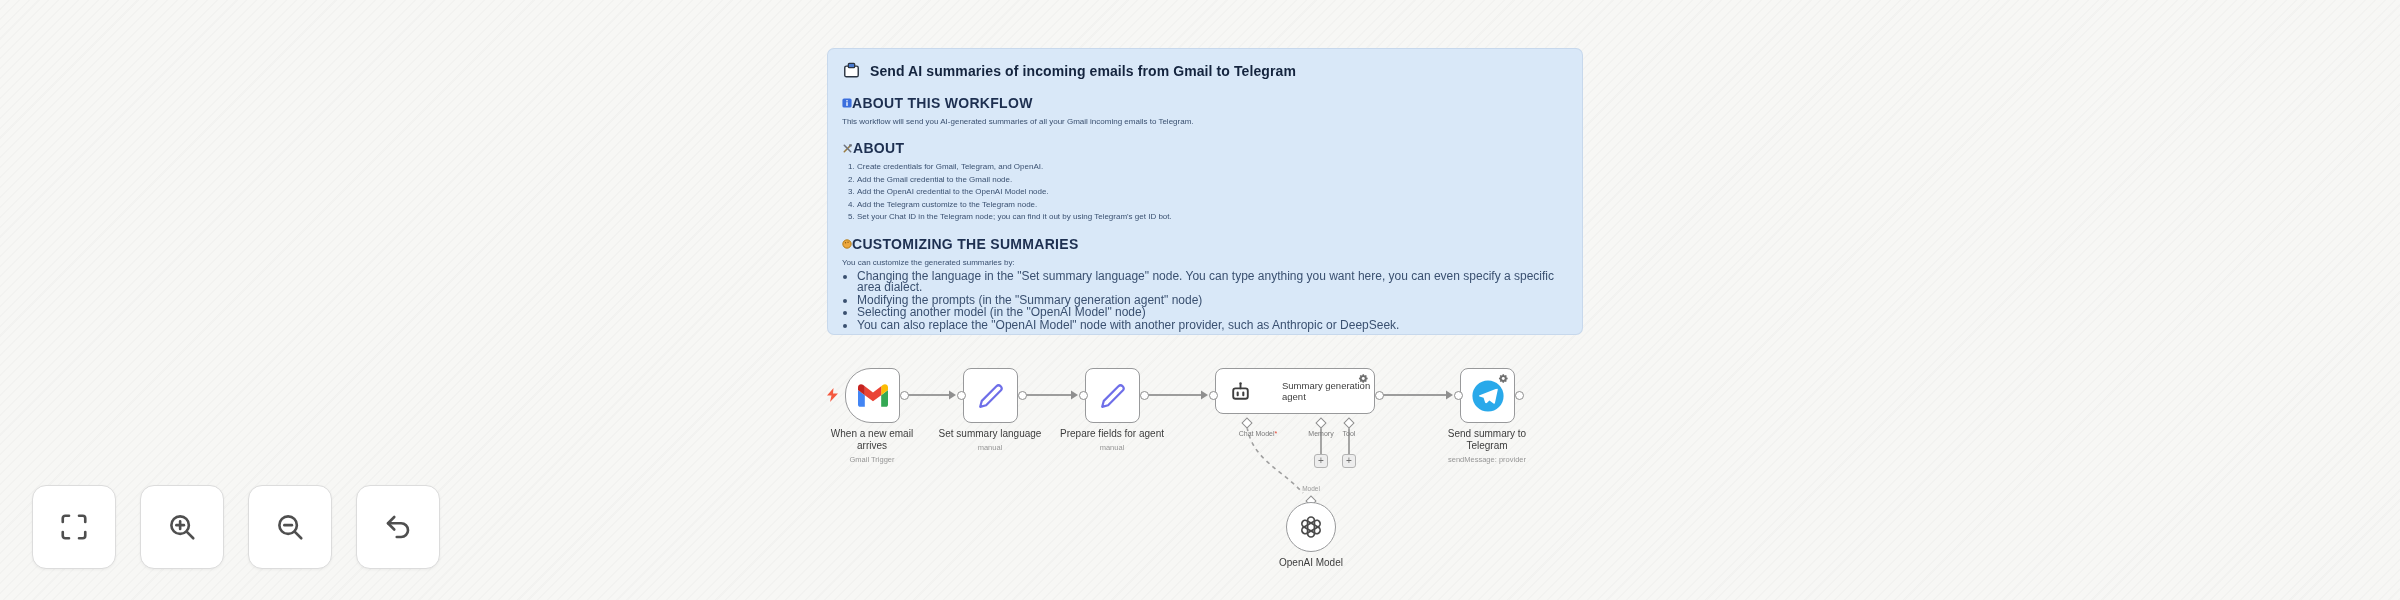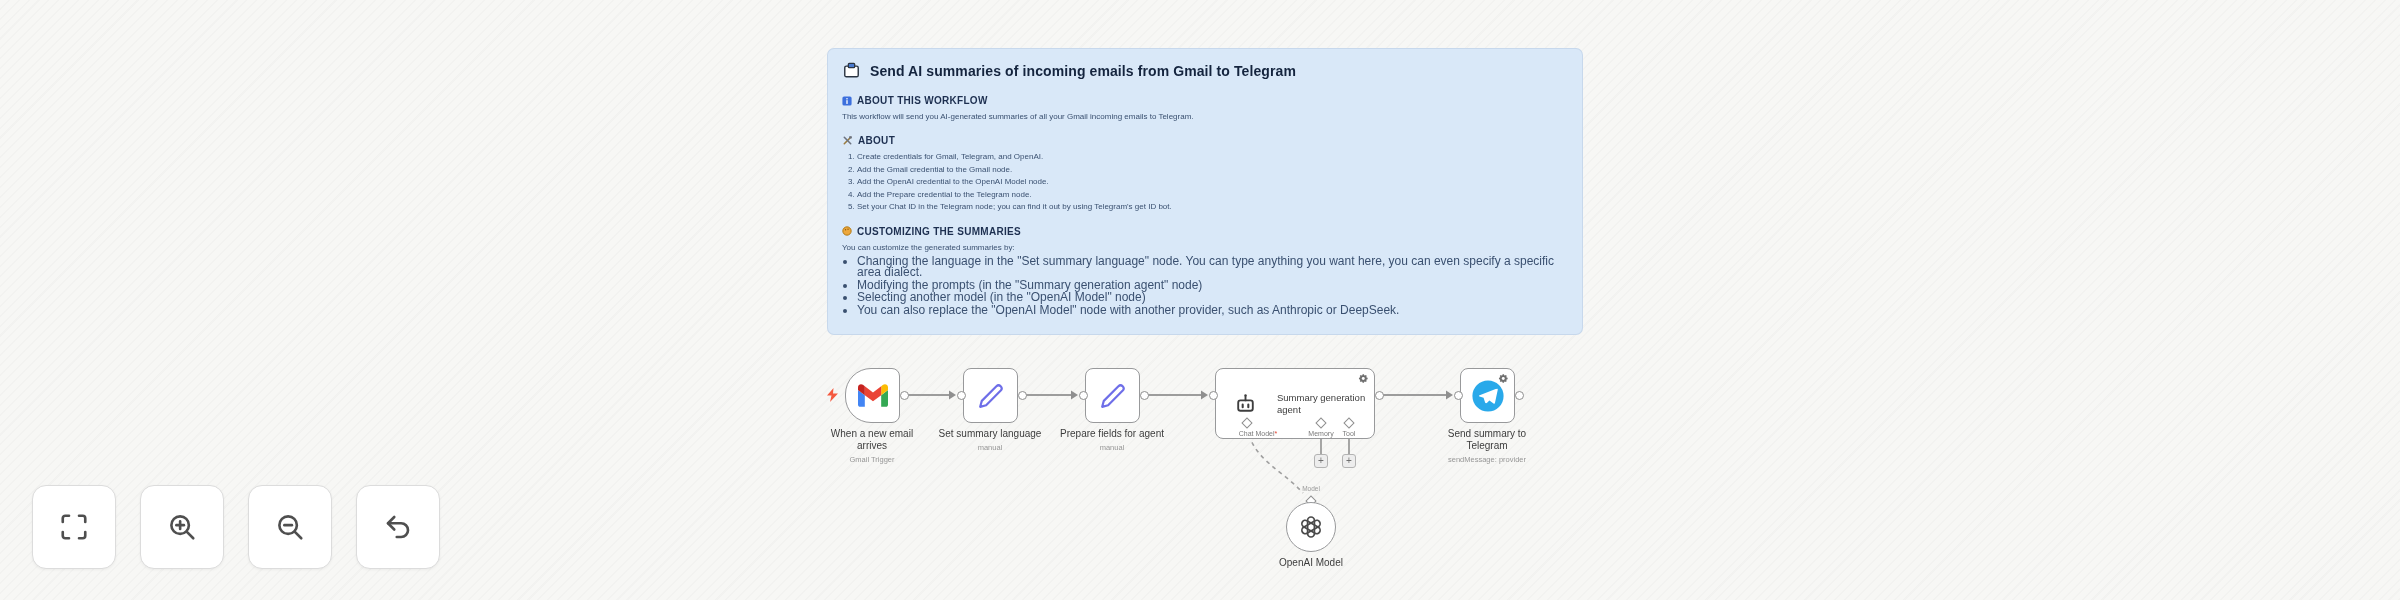--- a/index.html
+++ b/index.html
@@ -7,21 +7,21 @@
   body{font-family:"Liberation Sans","DejaVu Sans",sans-serif;}
   .canvas{position:relative;width:2400px;height:600px;overflow:hidden;background:#f7f7f5;
     background-image:repeating-linear-gradient(315deg, rgba(130,130,130,.04) 0 1.5px, transparent 1.5px 7px);}
   svg{display:block;}
 
   
   .sticky{position:absolute;left:827px;top:48px;width:756px;height:287px;background:#d9e8f8;
     border:1px solid rgba(70,110,160,.12);border-radius:7px;padding:10px 16px 10px 14px;color:#33496b;}
   .sticky-title-row{display:flex;align-items:center;gap:9px;margin:2px 0 15px 0;}
   .sticky-title{font-size:14px;font-weight:bold;color:#14243e;letter-spacing:.1px;}
-  .s-head{display:flex;align-items:center;gap:5px;font-size:10px;font-weight:bold;color:#1d2f50;letter-spacing:.3px;margin:0 0 5px 0;}
+  .s-head{display:flex;align-items:center;font-size:14px;font-weight:bold;color:#1d2f50;letter-spacing:.3px;margin:0 0 5px 0;}
   .s-body{font-size:8px;line-height:11px;color:#3a5070;margin:0 0 13px 0;}
   .s-steps{margin:0 0 13px 0;padding-left:15px;font-size:8px;line-height:11.5px;color:#3a5070;}
   .s-steps li{margin:0 0 1px 0;}
   .s-bullets{margin:3px 0 0 0;padding-left:15px;font-size:12px;line-height:11.5px;color:#3a5070;}
   .s-bullets li{margin:0 0 1px 0;}
   .mini-ico{flex:0 0 auto;display:inline-block;}
 
   
   .node{position:absolute;background:#ffffff;border:1.6px solid #98999b;border-radius:8px;
     display:flex;align-items:center;justify-content:center;}
@@ -79,21 +79,21 @@
             <path d="M5 5l14 14" stroke="#6b7280" stroke-width="3.4"></path>
             <rect x="15.5" y="2.5" width="6" height="5" rx="1" fill="#6b7280"></rect>
           </svg>
       </span>
       <span>ABOUT</span>
     </div>
     <ol class="s-steps">
       <li>Create credentials for Gmail, Telegram, and OpenAI.</li>
       <li>Add the Gmail credential to the Gmail node.</li>
       <li>Add the OpenAI credential to the OpenAI Model node.</li>
-      <li>Add the Prepare credential to the Telegram node.</li>
+      <li>Add the Telegram customize to the Telegram node.</li>
       <li>Set your Chat ID in the Telegram node; you can find it out by using Telegram's get ID bot.</li>
     </ol>
 
     <div class="s-head">
       <span class="mini-ico">
         <svg width="10" height="10" viewBox="0 0 24 24">
             <circle cx="12" cy="12" r="10" fill="#eda73c" stroke="#b27a17" stroke-width="2.4"></circle>
             <circle cx="8.5" cy="9" r="1.6" fill="#8a5a10"></circle>
             <circle cx="14.5" cy="7.8" r="1.6" fill="#8a5a10"></circle>
           </svg>
@@ -166,21 +166,21 @@
       <svg width="26" height="26" viewBox="0 0 24 24">
           <path d="M17 3a2.83 2.83 0 0 1 4 4L7.5 20.5 2 22l1.5-5.5Z" fill="none" stroke="#6e6ee8" stroke-width="2" stroke-linejoin="round" stroke-linecap="round"></path>
         </svg>
     </span>
   </div>
   <div class="node-label" style="left:1042px;top:428px;width:140px;">
     <div>Prepare fields for agent</div>
     <div class="node-sub">manual</div>
   </div>
 
-  <div class="node" style="left:1215px;top:368px;width:160px;height:71px;justify-content:center;padding-left:12px;gap:19px;">
+  <div class="node" style="left:1215px;top:368px;width:160px;height:46px;justify-content:space-between;padding-left:12px;gap:19px;">
     <span style="line-height:0;">
       <svg width="25" height="25" viewBox="0 0 24 24" fill="none" stroke="#3e3e3e" stroke-width="1.8" stroke-linecap="round">
         <rect x="5" y="9" width="14" height="10" rx="2.2"></rect>
           <path d="M12 9V5.5"></path>
           <circle cx="12" cy="4.2" r="1.2" fill="#3e3e3e" stroke="none"></circle>
         <path d="M9.3 13v2.6M14.7 13v2.6" stroke-width="2"></path>
       </svg>
     </span>
     <span class="agent-text">Summary generation agent</span>
     <span class="node-badge" style="right:5px;top:4px;">

